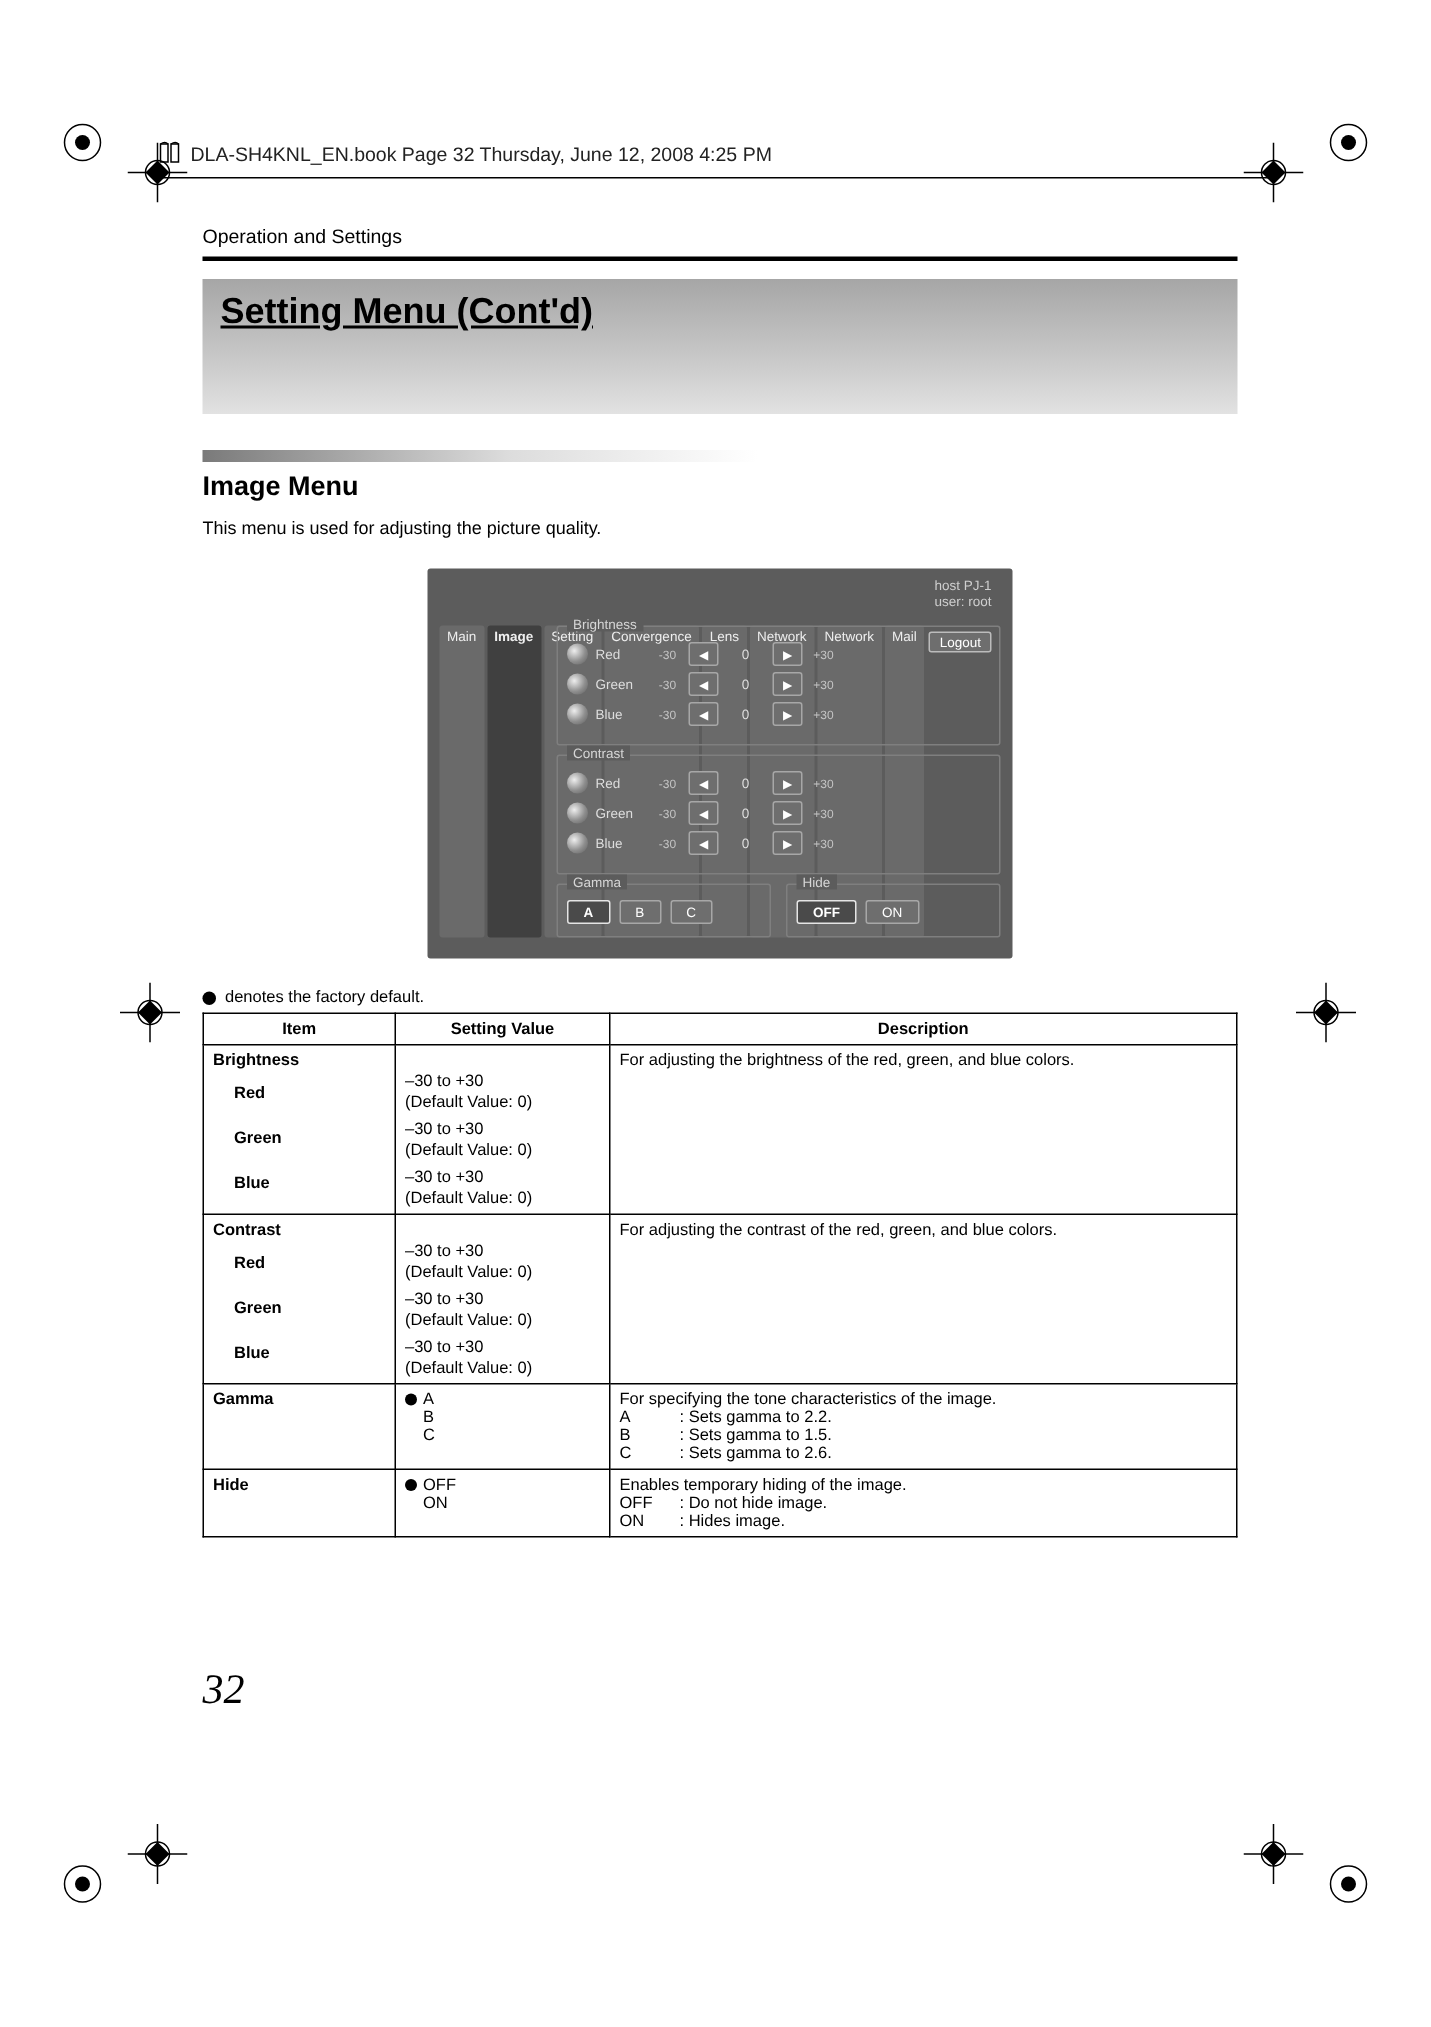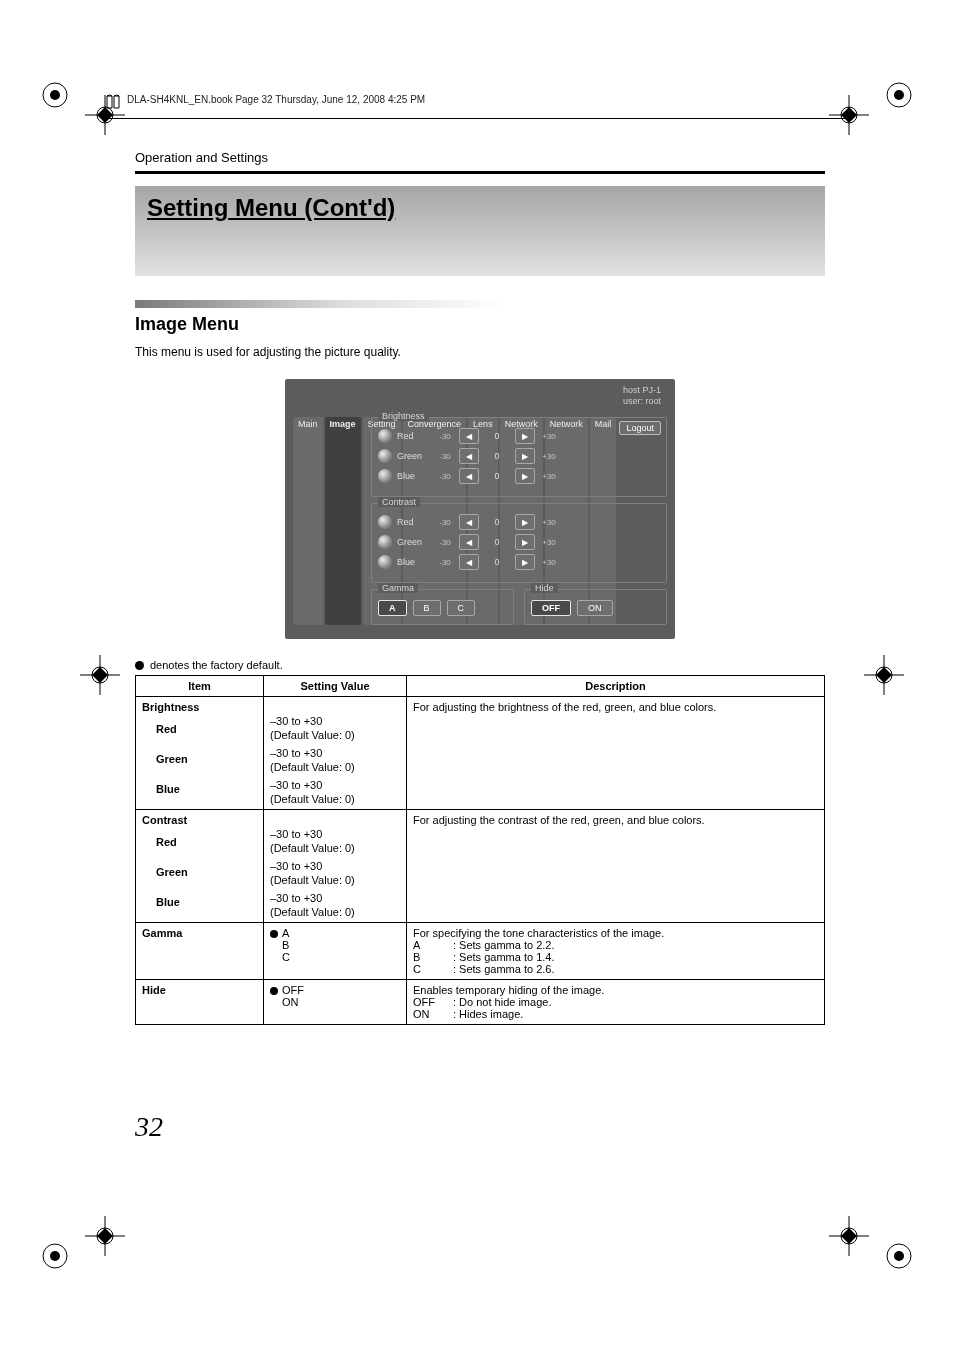--- a/index.html
+++ b/index.html
@@ -44,23 +44,24 @@
     top:90px; left:105px;
     width:745px;
     height:1055px;
   }
 
   .bookmark {
     position: absolute;
     top: 4px;
     left: 0;
     width: 100%;
-    font-size: 10px;
+    font-size: 13px;
     color: #222;
     display:flex;
+    align-items:center;
     gap:6px;
   }
   .bookmark .book-icon {
     width:16px; height:16px;
   }
   .bookmark .bk-line {
     position:absolute;
     left:0; right:0;
     top: 24px;
     border-top:1px solid #000;
@@ -573,21 +574,21 @@
               <div style="padding-left:12px">C</div>
             </td>
             <td class="desc-lines">
               <div>For specifying the tone characteristics of the image.</div>
               <div class="dl">
                   <span class="k">A</span>
                   <span>: Sets gamma to 2.2.</span>
                 </div>
               <div class="dl">
                   <span class="k">B</span>
-                  <span>: Sets gamma to 1.4.</span>
+                  <span>: Sets gamma to 1.5.</span>
                 </div>
               <div class="dl">
                   <span class="k">C</span>
                   <span>: Sets gamma to 2.6.</span>
                 </div>
             </td>
           </tr>
 
           <tr>
             <td class="row-title">Hide</td>

